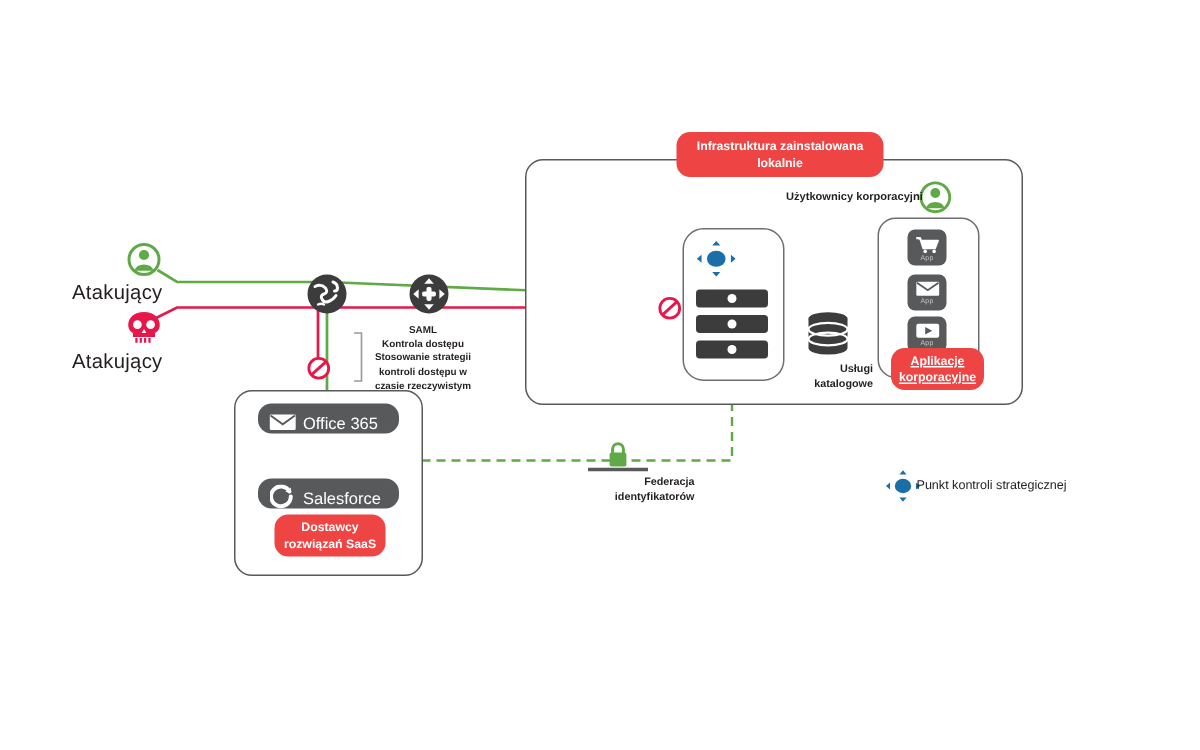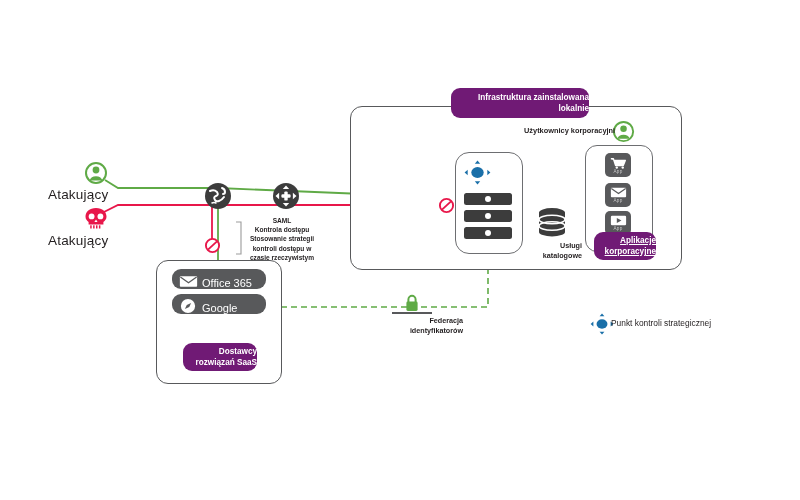--- a/index.html
+++ b/index.html
@@ -15,22 +15,22 @@
   .lbl-big{font-size:13.5px;letter-spacing:.2px;}
   .lbl-mini{font-size:6.6px;font-weight:bold;line-height:9.2px;text-align:center;}
   .lbl-small{font-size:7.2px;font-weight:bold;line-height:10px;text-align:right;}
 
   
   .roundbox{position:absolute;border:1.4px solid #58595b;border-radius:12px;background:#fff;}
   .roundbox.thin{border-width:1.2px;border-color:#6d6e71;}
 
   
   .capsule{
-    position:absolute;background:#701a75;color:#fff;border-radius:9px;
-    font-size:8.2px;font-weight:bold;text-align:right;line-height:11.5px;
+    position:absolute;background:#ef4444;color:#fff;border-radius:9px;
+    font-size:8.2px;font-weight:bold;text-align:center;line-height:11.5px;
     display:flex;align-items:center;justify-content:center;
   }
 
   
   .pill{
     position:absolute;background:#58595b;color:#fff;border-radius:9px;
     display:flex;align-items:flex-end;height:20px;
   }
   .pill .ptxt{font-size:11px;font-weight:normal;color:#fff;margin-left:3px;}
   .pill .picon{width:22px;height:16px;margin-left:5px;display:flex;align-items:center;justify-content:center;}
@@ -142,30 +142,30 @@
   <div class="pill" style="left:172px;top:269px;width:94px;">
     <span class="picon">
       <svg viewBox="0 0 22 15" width="19" height="13">
         <rect x="1" y="1.5" width="20" height="12" rx="1" fill="#ffffff"></rect>
         <path d="M1.6,2.3 L11,9 L20.4,2.3" stroke="#58595b" stroke-width="1.5" fill="none"></path>
       </svg>
     </span>
     <span class="ptxt">Office 365</span>
   </div>
 
-  <div class="pill" style="left:172px;top:294px;width:94px;">
+
+  <div class="pill" style="left:172px;top:319px;width:94px;">
     <span class="picon">
       <svg viewBox="0 0 18 18" width="16" height="16">
-        <circle cx="9" cy="9" r="8" fill="#ffffff"></circle>
-        <path d="M12.5,5.5 L7.6,8 L5.5,12.5 L10.4,10 Z" fill="#58595b"></path>
+        <path d="M14.6,5.2 A7.4,7.4 0 1 0 15.6,9" stroke="#ffffff" stroke-width="3" fill="none" stroke-linecap="round"></path>
+        <path d="M15.6,2.2 L15.6,6.4 L11.6,5.4 Z" fill="#ffffff"></path>
       </svg>
     </span>
-    <span class="ptxt">Google</span>
-  </div>
-
+    <span class="ptxt">Salesforce</span>
+  </div>
 
   <div class="capsule" style="left:183px;top:343px;width:74px;height:28px;">Dostawcy rozwiązań SaaS</div>
 
   <svg style="position:absolute;left:204px;top:237px;width:17px;height:17px;" viewBox="0 0 17 17">
     <circle cx="8.5" cy="8.5" r="6.6" fill="#ffffff" stroke="#e8174a" stroke-width="1.9"></circle>
     <line x1="4" y1="12.6" x2="13" y2="4.4" stroke="#e8174a" stroke-width="1.9"></line>
   </svg>
 
   <div class="roundbox" style="left:350px;top:106px;width:330px;height:162px;"></div>
 

